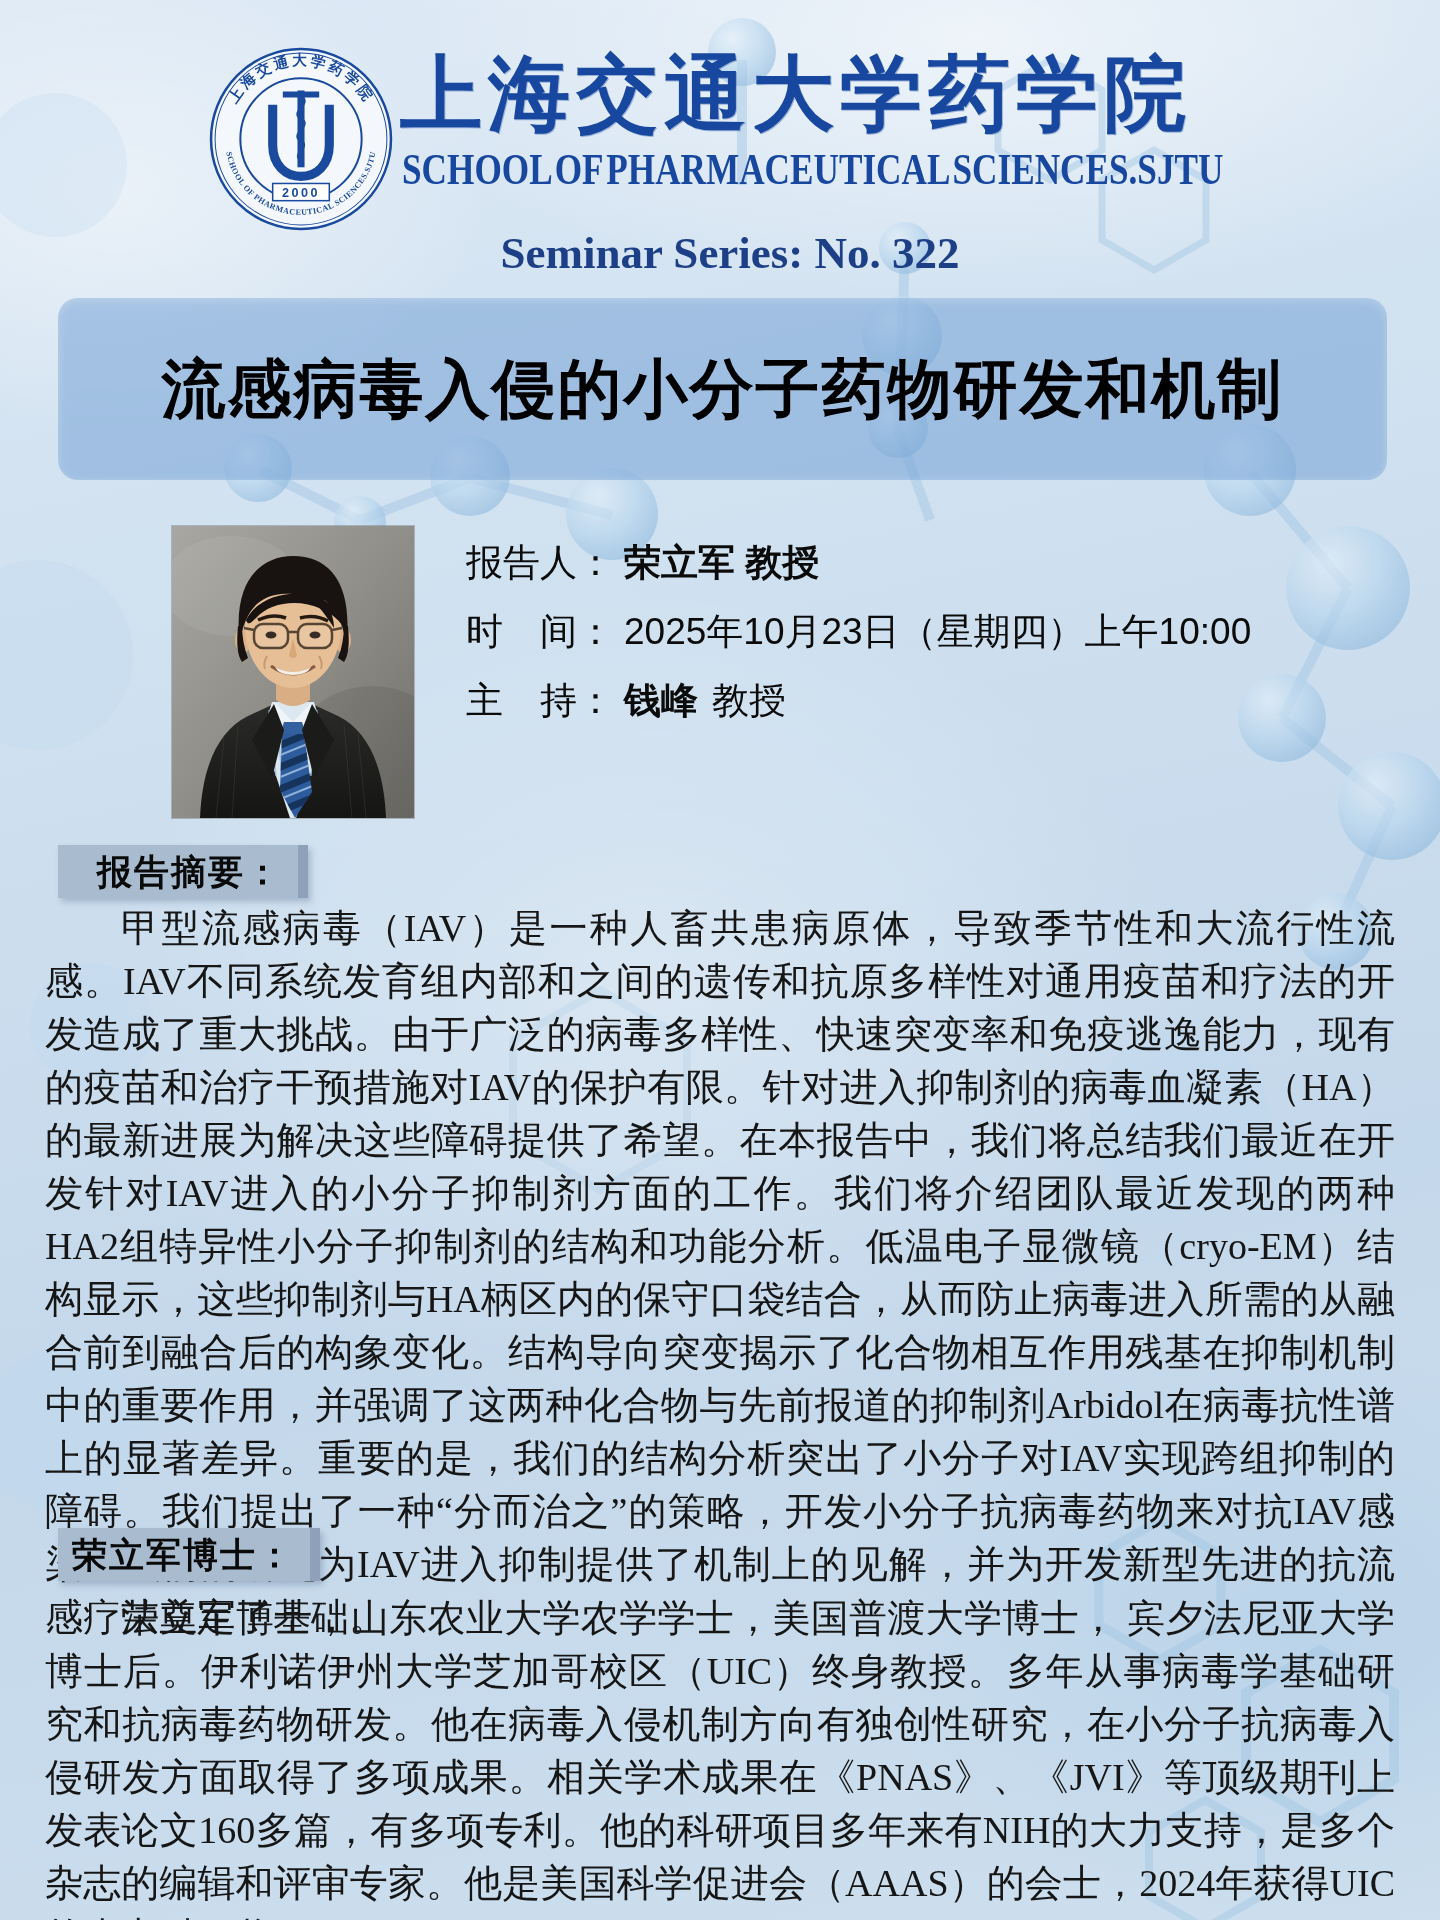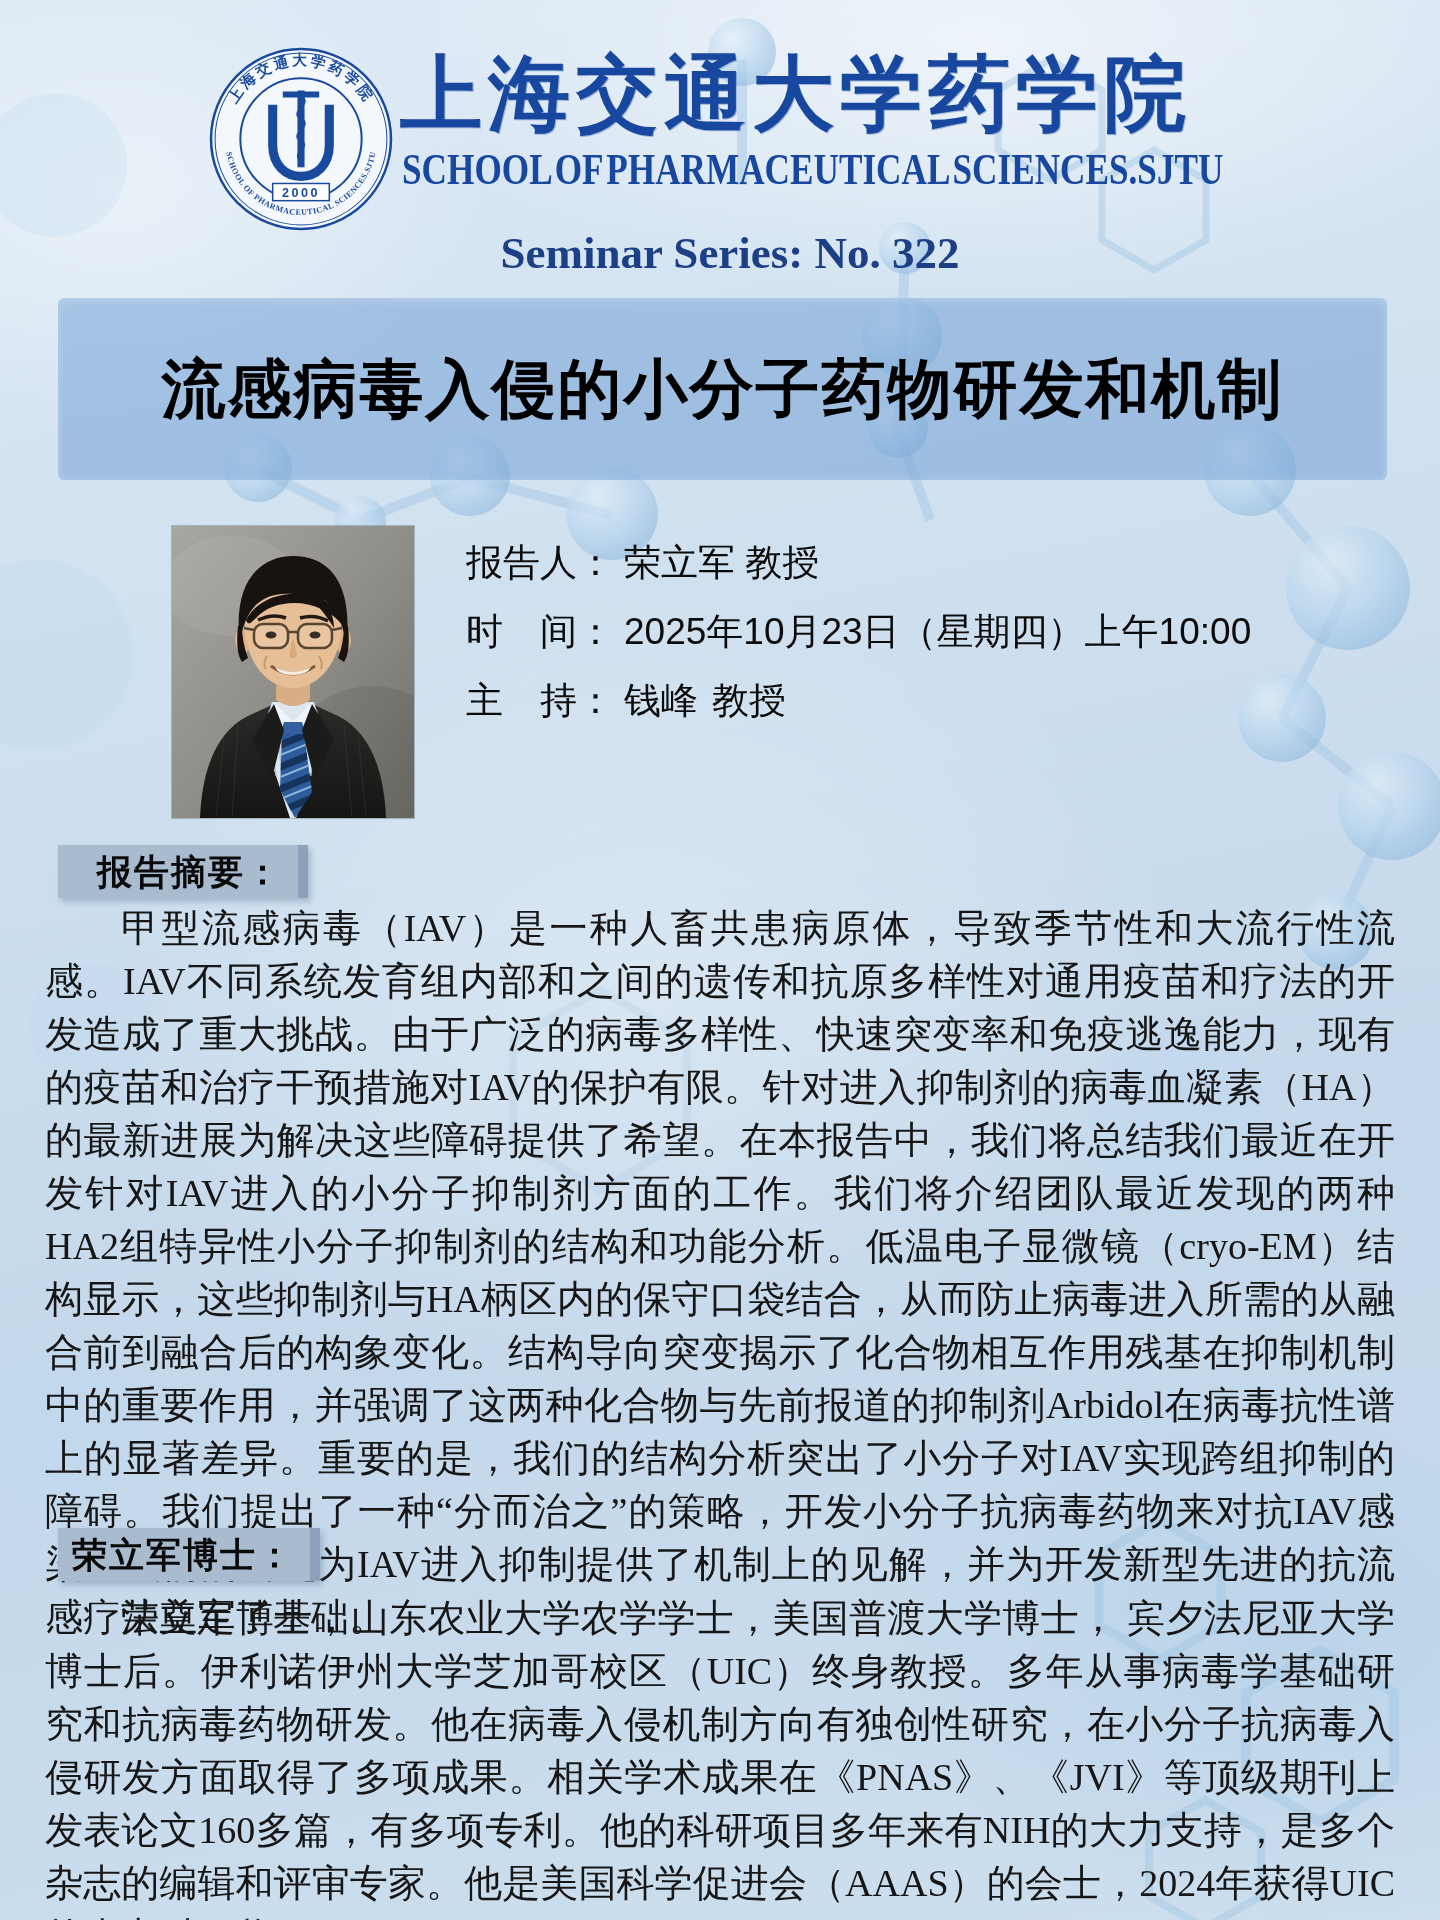--- a/index.html
+++ b/index.html
@@ -29,33 +29,33 @@
     font-family:"Liberation Serif","DejaVu Serif",serif;
     transform:scaleX(0.8); transform-origin:left top;
   }
   .seminar{
     position:absolute; left:400px; top:227px; width:660px; text-align:center;
     font-size:45px; font-weight:bold; color:#1d3f86;
     font-family:"Liberation Serif","DejaVu Serif",serif;
   }
   .banner{
     position:absolute; left:58px; top:298px; width:1329px; height:182px;
-    border-radius:6px; background:rgba(116,163,214,0.55);
+    border-radius:20px; background:rgba(116,163,214,0.55);
     box-shadow:inset 0 2px 10px rgba(255,255,255,0.25);
     display:flex; align-items:center; justify-content:center;
   }
   .title{
     font-size:64px; font-weight:900; color:#000; letter-spacing:2px; white-space:nowrap;
     font-family:"Liberation Sans","DejaVu Sans",sans-serif;
   }
   .photo{ position:absolute; left:172px; top:526px; width:242px; height:292px; box-shadow:0 0 0 1px rgba(90,90,90,0.35); }
   .info{ position:absolute; left:466px; top:528px; font-size:37px; color:#0b0b0b; }
   .info .row{ height:69px; display:flex; align-items:center; white-space:nowrap; }
   .info .lbl{ font-weight:normal; margin-right:10px; }
-  .info .strong{ font-weight:normal; margin-right:14px; }
+  .info .strong{ font-weight:bold; margin-right:14px; }
   .info .strong:empty{ display:none; margin:0; }
   .sec-head{
     position:absolute; height:53px; line-height:53px; padding:0 16px 0 14px;
     background:#a9bbcf; border-right:10px solid #8da2ba;
     box-shadow:3px 4px 6px rgba(70,95,125,0.3);
     font-size:35px; font-weight:bold; color:#0a0a0a; letter-spacing:2px; white-space:nowrap;
   }
   .abstract-head{ left:58px; top:845px;padding-left:39px; }
   .bio-head{ left:58px; top:1528px; }
   .body-text{

